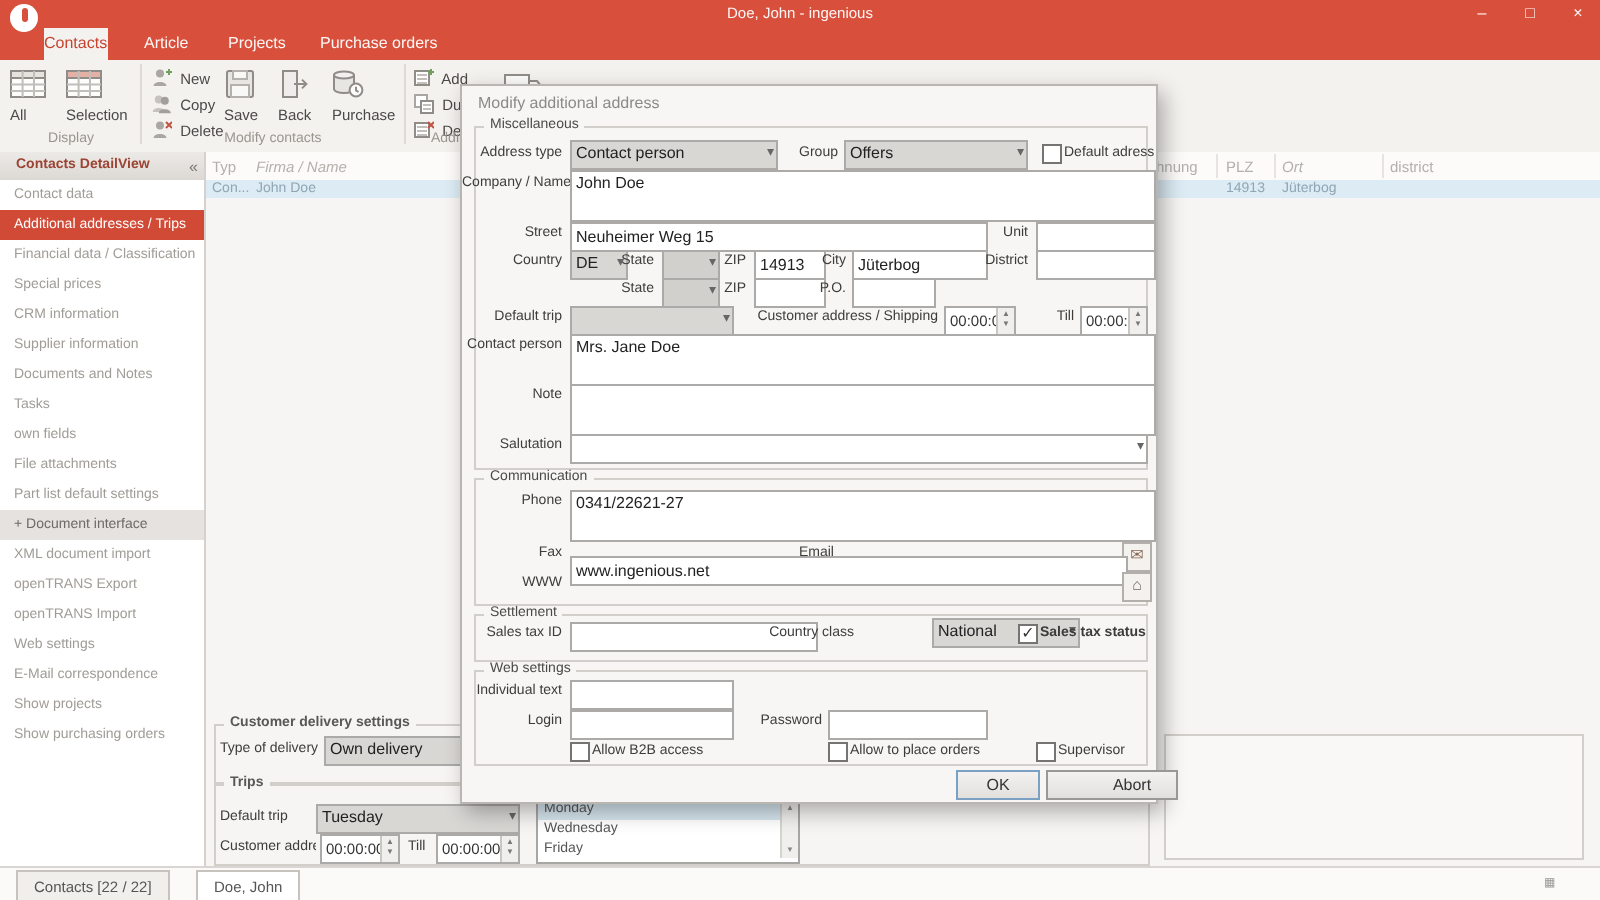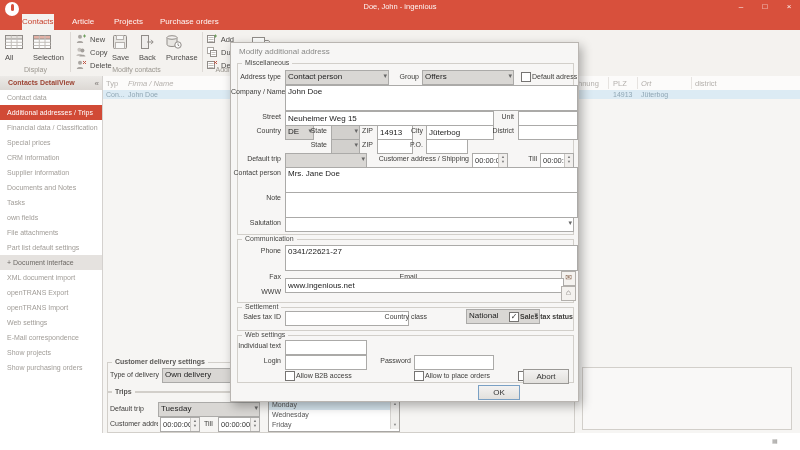--- a/index.html
+++ b/index.html
@@ -464,18 +464,22 @@
     <span class="lbl" style="left:130px;top:314px;width:50px;">Password</span>
     <input class="fld" style="left: 183px; top: 312px; width: 74px;">
     <span class="cb" style="left:54px;top:328px;"></span>
     <span class="lbl lleft" style="left:65px;top:329px;">Allow B2B access</span>
     <span class="cb" style="left:183px;top:328px;"></span>
     <span class="lbl lleft" style="left:194px;top:329px;">Allow to place orders</span>
     <span class="cb" style="left:287px;top:328px;"></span>
     <span class="lbl lleft" style="left:298px;top:329px;">Supervisor</span>
 
     <div class="btn" style="left:247px;top:342px;width:40px;border-color:#7aa0c4;">OK</div>
-    <div class="btn" style="left:292px;top:326px;width:44px;">Abort</div>
-  </div>
-
+    <div class="btn" style="left:292px;top:342px;width:44px;padding-left:20px;">Abort</div>
+  </div>
+
+  <div class="abs statusbar">
+    <span class="stab" style="left:8px;">Contacts [22 / 22]</span>
+    <span class="stab active" style="left:98px;">Doe, John</span>
+  </div>
   <span class="grip">▦</span>
 
 </div>
 
 </body></html>

